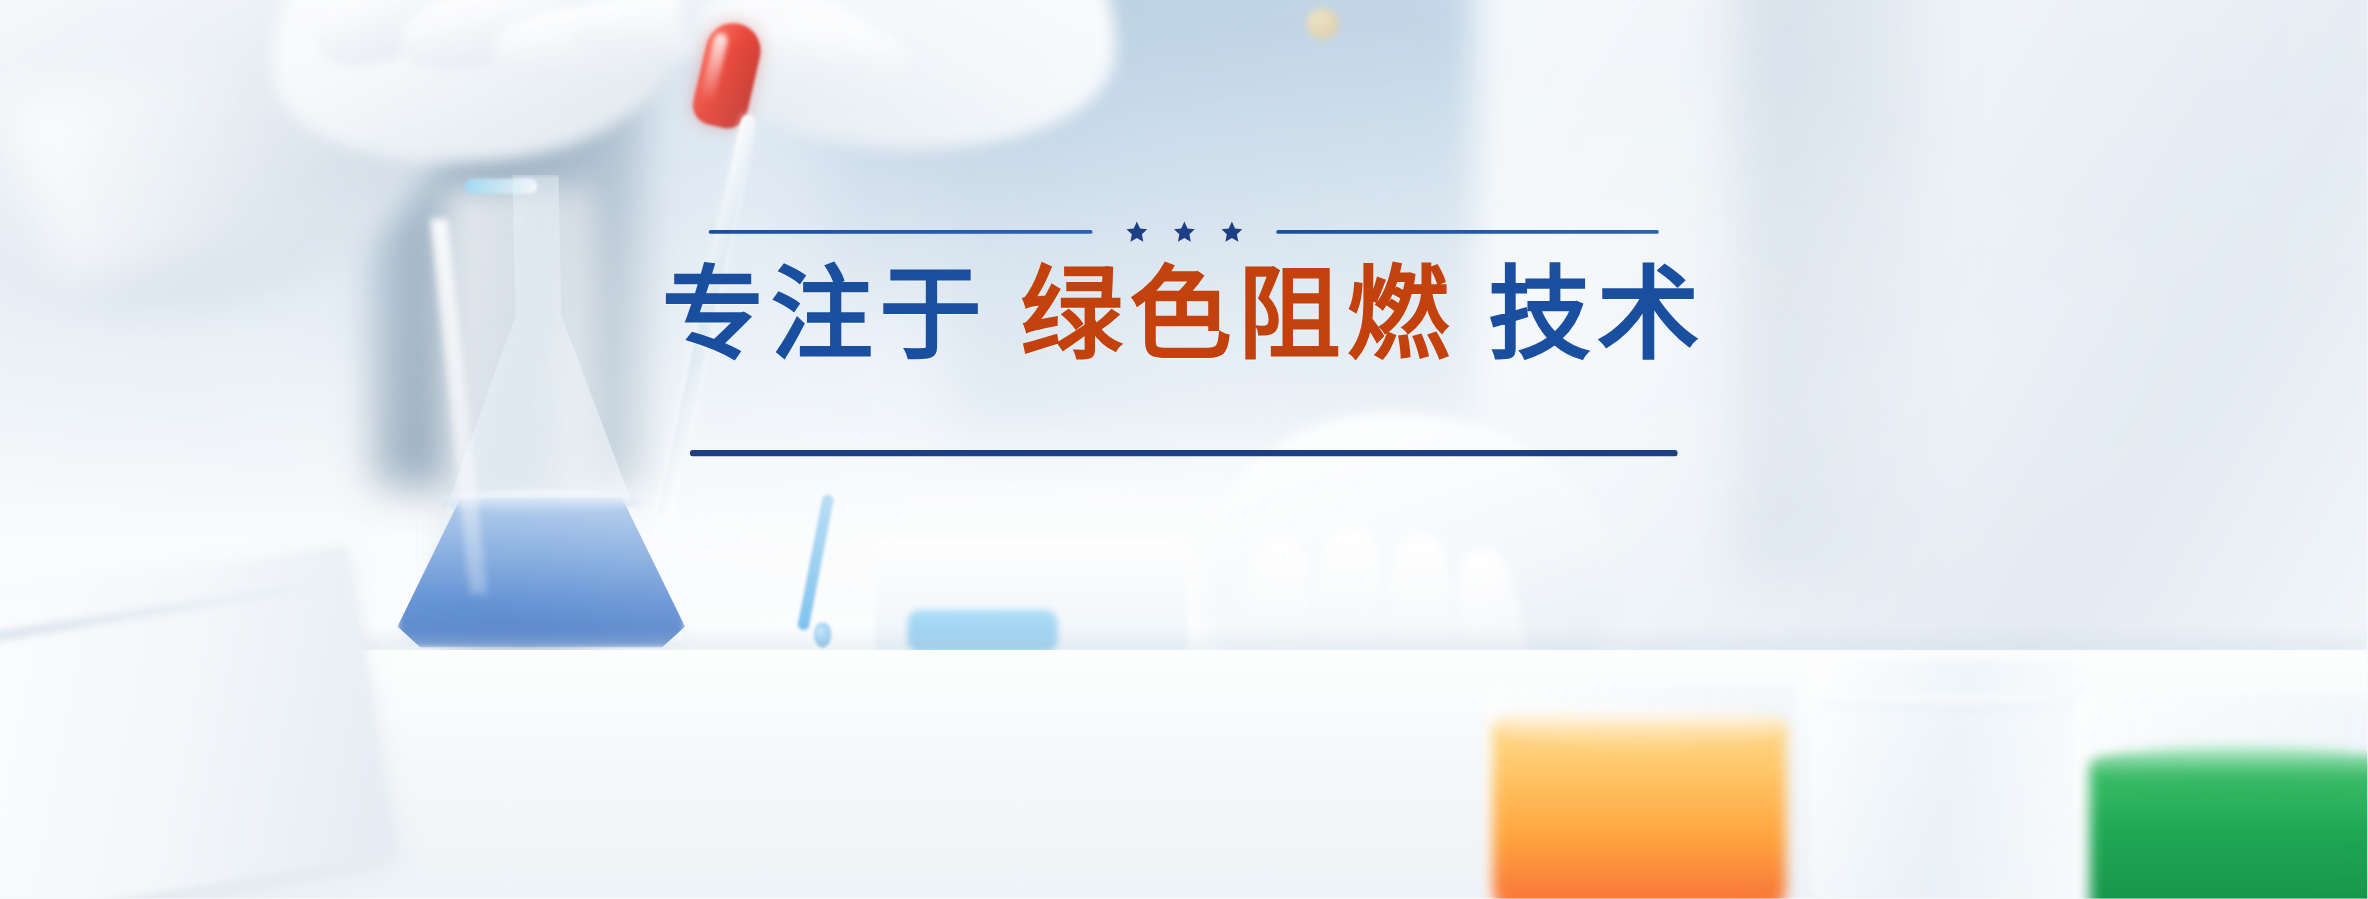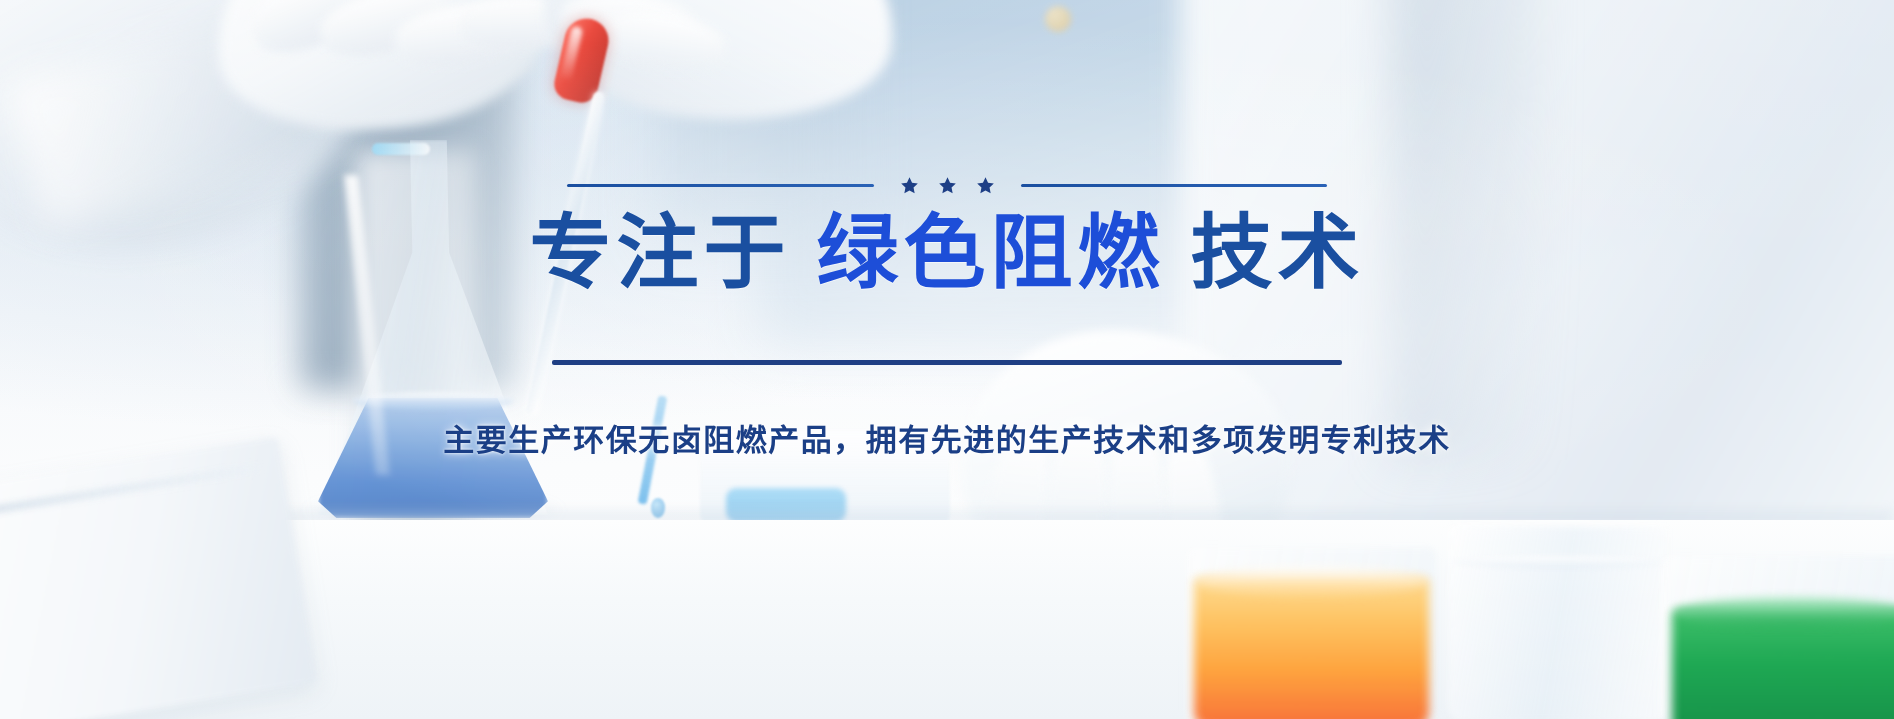--- a/index.html
+++ b/index.html
@@ -305,21 +305,21 @@
   .headline{
     margin-top:12px;
     font-size:82px;line-height:1.12;
     font-weight:700;
     letter-spacing:5px;
     white-space:nowrap;
     font-family:"Liberation Sans","DejaVu Sans",sans-serif;
     text-shadow:0 1px 0 rgba(255,255,255,.55);
   }
   .headline .b{color:#1a4fa0;margin-top:19px;}
-  .headline .g{color:#1d4ed8;}
+  .headline .g{color:#c2410c;}
   .headline .sp{display:inline-block;width:26px;}
 
   .underrule{
     margin-top:6px;
     width:790px;height:5px;border-radius:2px;
     background:#1f3f84;
   }
 
   .subtitle{
     margin-top:19px;
@@ -426,16 +426,15 @@
         </span>
       </span>
       <span class="rule"></span>
     </div>
 
     <h1 class="headline"><span class="b">专注于</span><span class="sp"></span><span class="g">绿色阻燃</span><span class="sp"></span><span class="b">技术</span></h1>
 
     <div class="underrule"></div>
 
 
-    <div class="tagline">主要生产环保无卤阻燃产品，拥有先进的生产技术和多项发明专利技术</div>
 
   </div>
 </div>
 
 </body></html>

